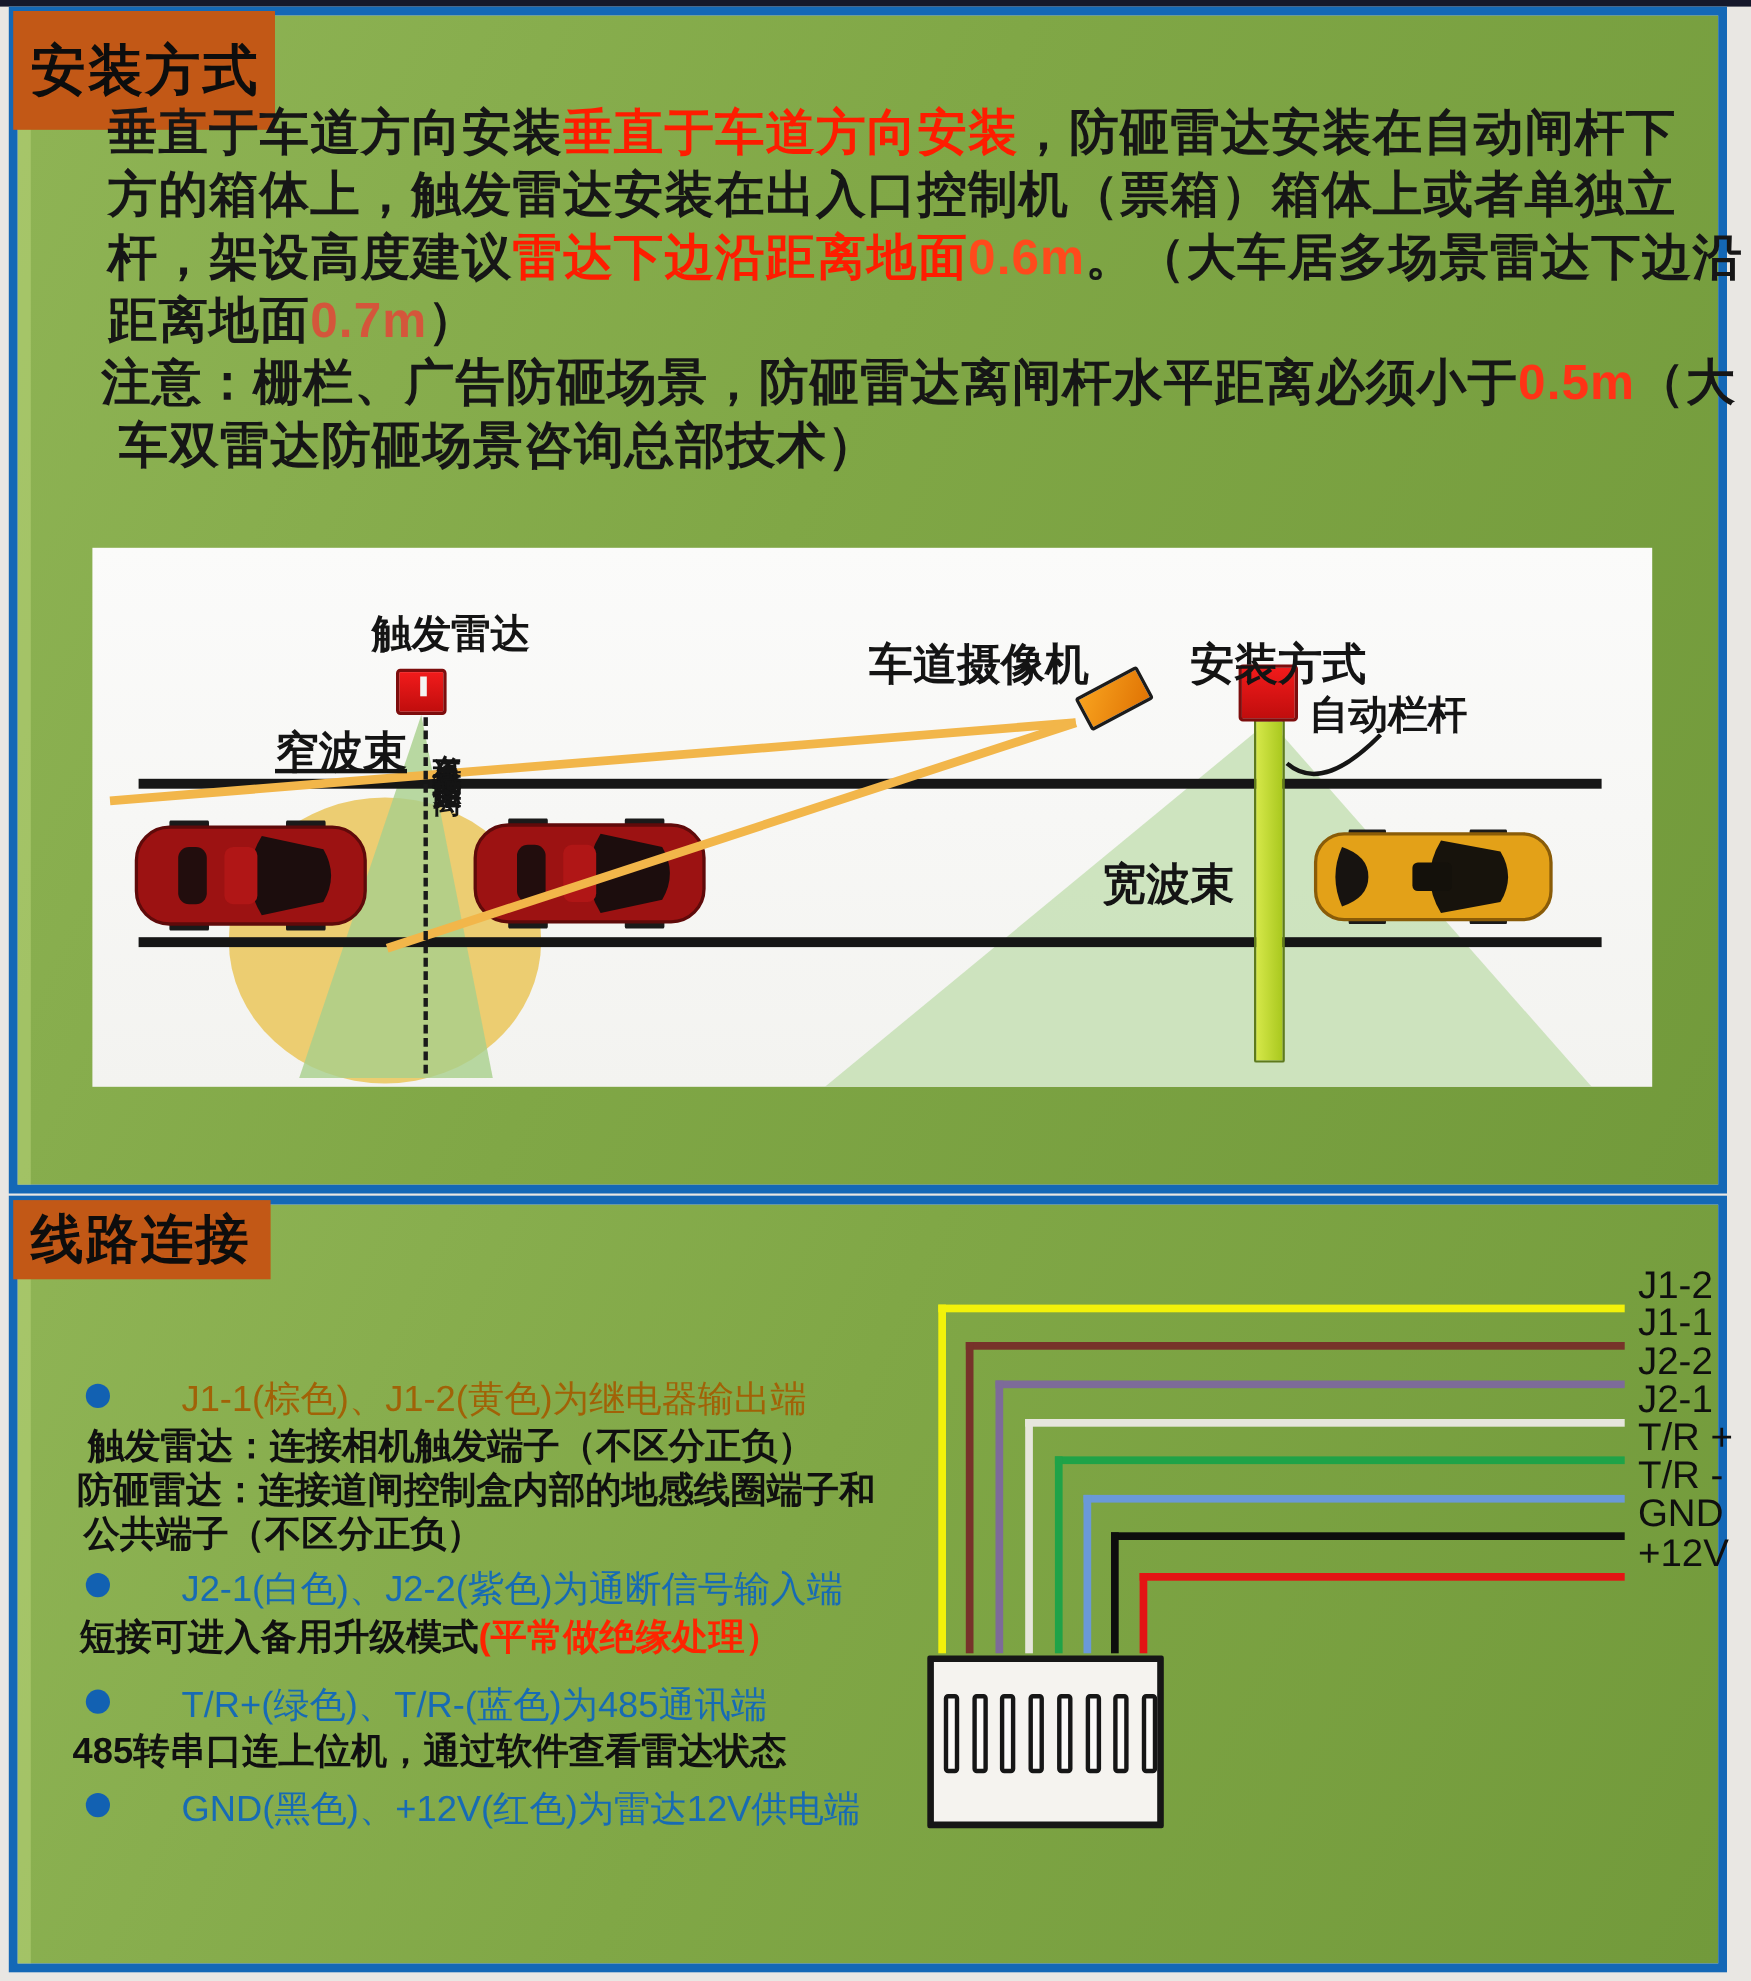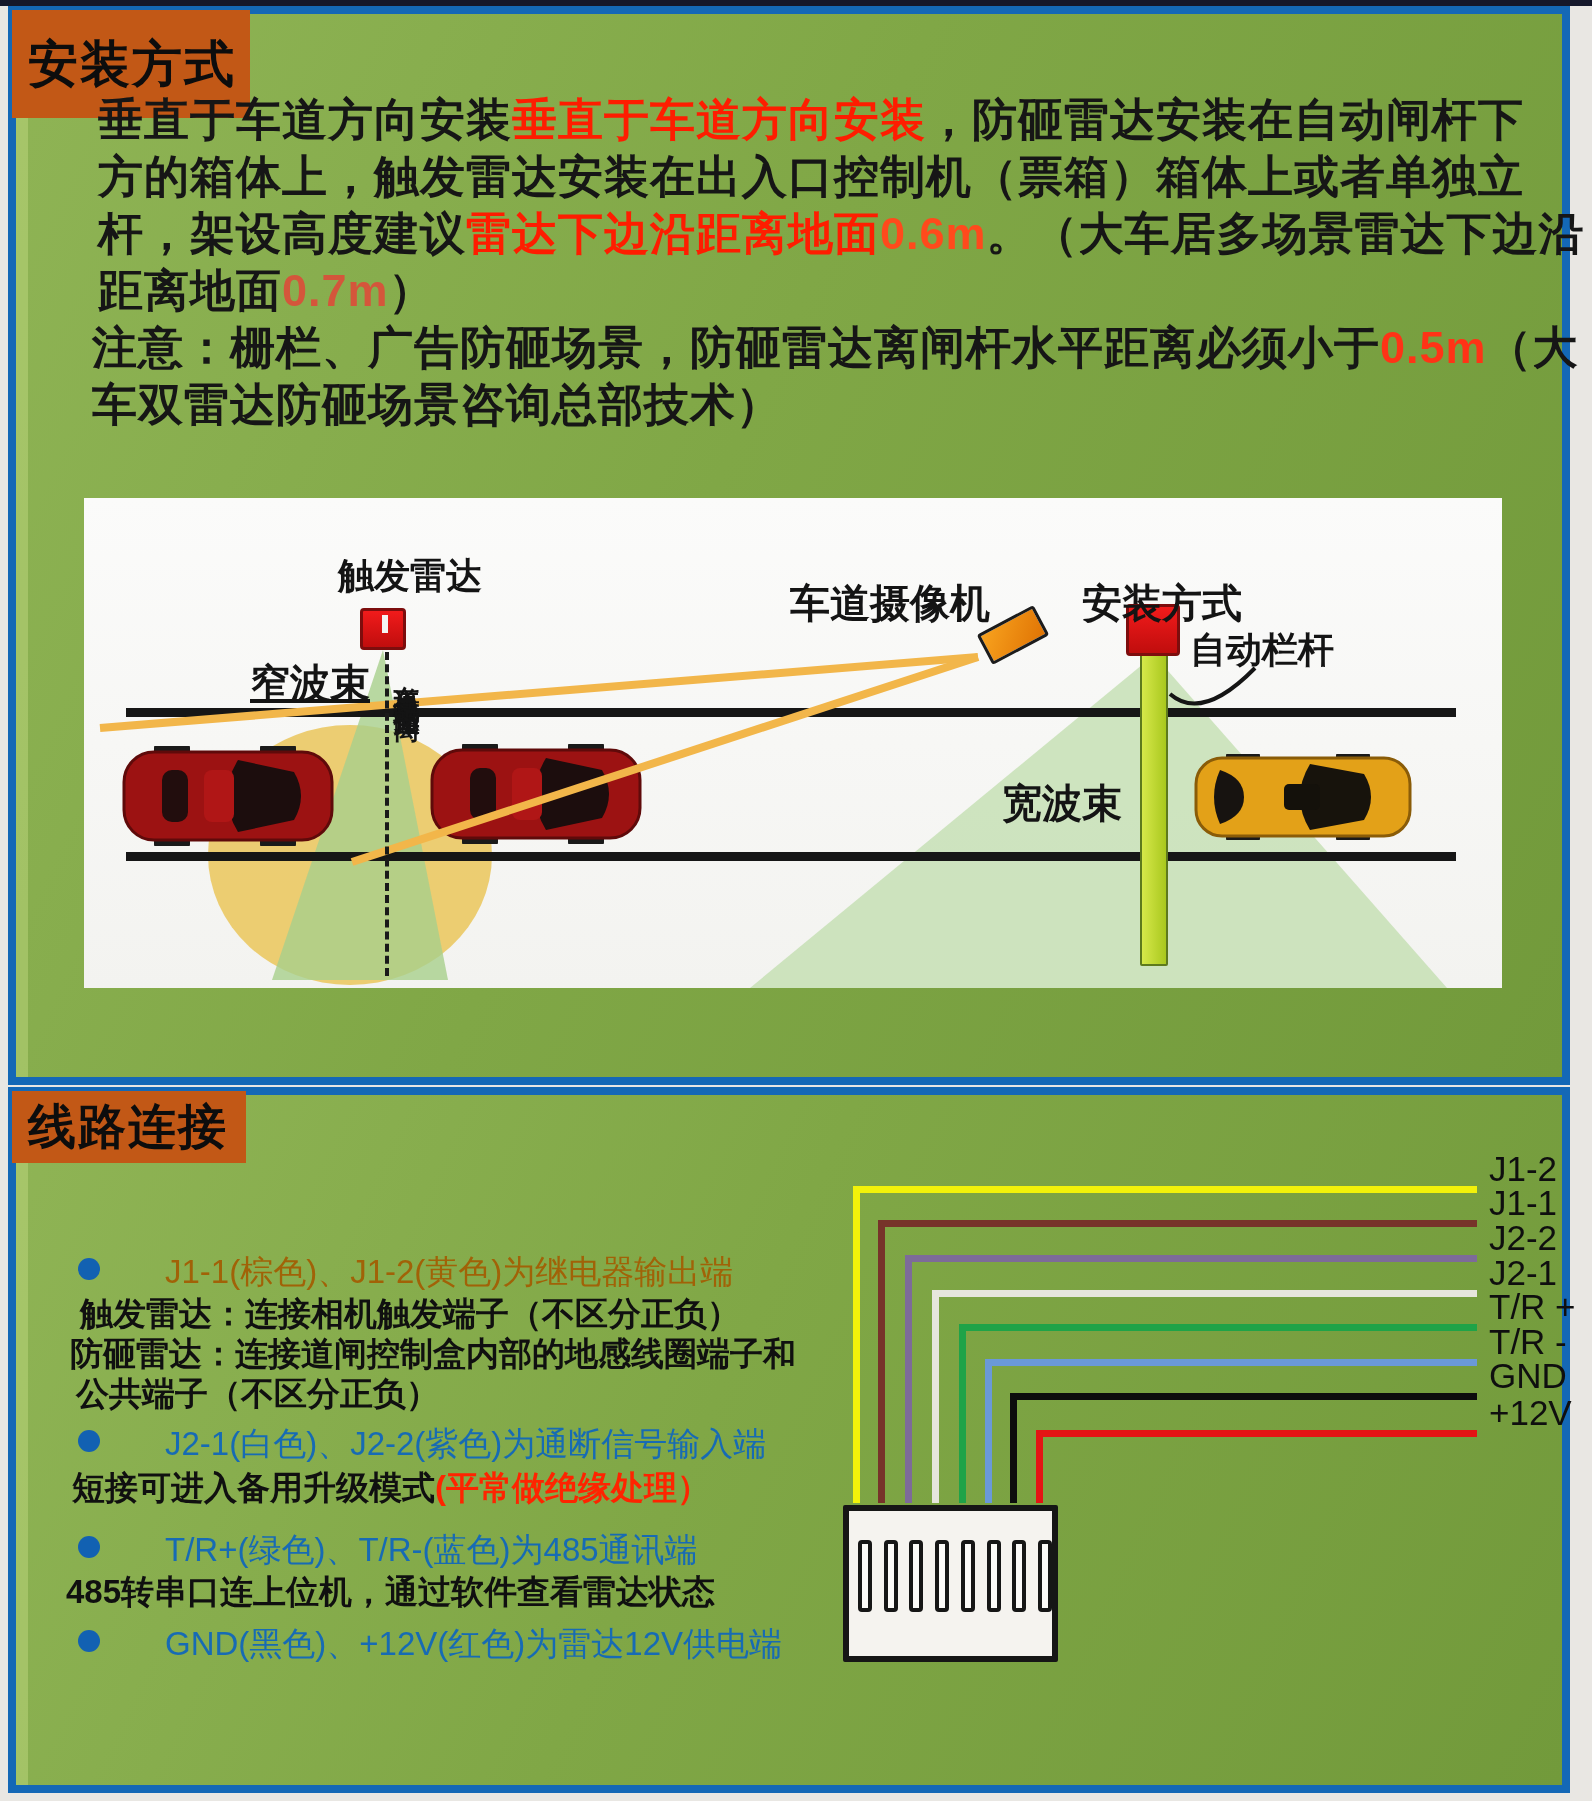--- a/index.html
+++ b/index.html
@@ -64,21 +64,21 @@
   <div class="abs panel-hl" style="left:0;top:0;height:1063px;"></div>
 </div>
 
 <div class="abs sec-header" style="left:12px;top:10px;width:238px;height:108px;">安装方式</div>
 
 <div class="abs p1line" style="left:98px;top:90px;"><span>垂直于车道方向安装</span><span style="color: rgb(254, 29, 0);">垂直于车道方向安装</span><span>，防砸雷达安装在自动闸杆下</span></div>
 <div class="abs p1line" style="left:98px;top:147px;"><span>方的箱体上，触发雷达安装在出入口控制机（票箱）箱体上或者单独立</span></div>
 <div class="abs p1line" style="left:98px;top:204px;"><span>杆，架设高度建议</span><span style="color: rgb(254, 29, 0);">雷达下边沿距离地面</span><span style="color: rgb(255, 74, 28);">0.6m</span><span>。（大车居多场景雷达下边沿</span></div>
 <div class="abs p1line" style="left:98px;top:261px;"><span>距离地面</span><span style="color: rgb(212, 86, 59);">0.7m</span><span>）</span></div>
 <div class="abs p1line" style="left:92px;top:318px;"><span>注意：栅栏、广告防砸场景，防砸雷达离闸杆水平距离必须小于</span><span style="color: rgb(255, 51, 22);">0.5m</span><span>（大</span></div>
-<div class="abs p1line" style="left:92px;top:375px;font-family:Liberation Serif, serif;"><span>车双雷达防砸场景咨询总部技术）</span></div>
+<div class="abs p1line" style="left:108px;top:375px;font-family:Liberation Serif, serif;"><span>车双雷达防砸场景咨询总部技术）</span></div>
 
 <div class="abs diagram" style="left:84px;top:498px;width:1418px;height:490px;">
 
   <svg class="abs" style="left:0;top:0;" width="1418" height="490" viewBox="0 0 1418 490">
     <ellipse cx="266" cy="357" rx="142" ry="130" fill="#eac55b" opacity="0.85"></ellipse>
     <polygon points="299,152 188,482 364,482" fill="#a8d08c" opacity="0.8"></polygon>
     <polygon points="1070,157 666,490 1363,490" fill="#b4d89e" opacity="0.62"></polygon>
     <rect x="42" y="210" width="1330" height="9" fill="#161616"></rect>
     <rect x="42" y="354" width="1330" height="9" fill="#161616"></rect>
   </svg>

